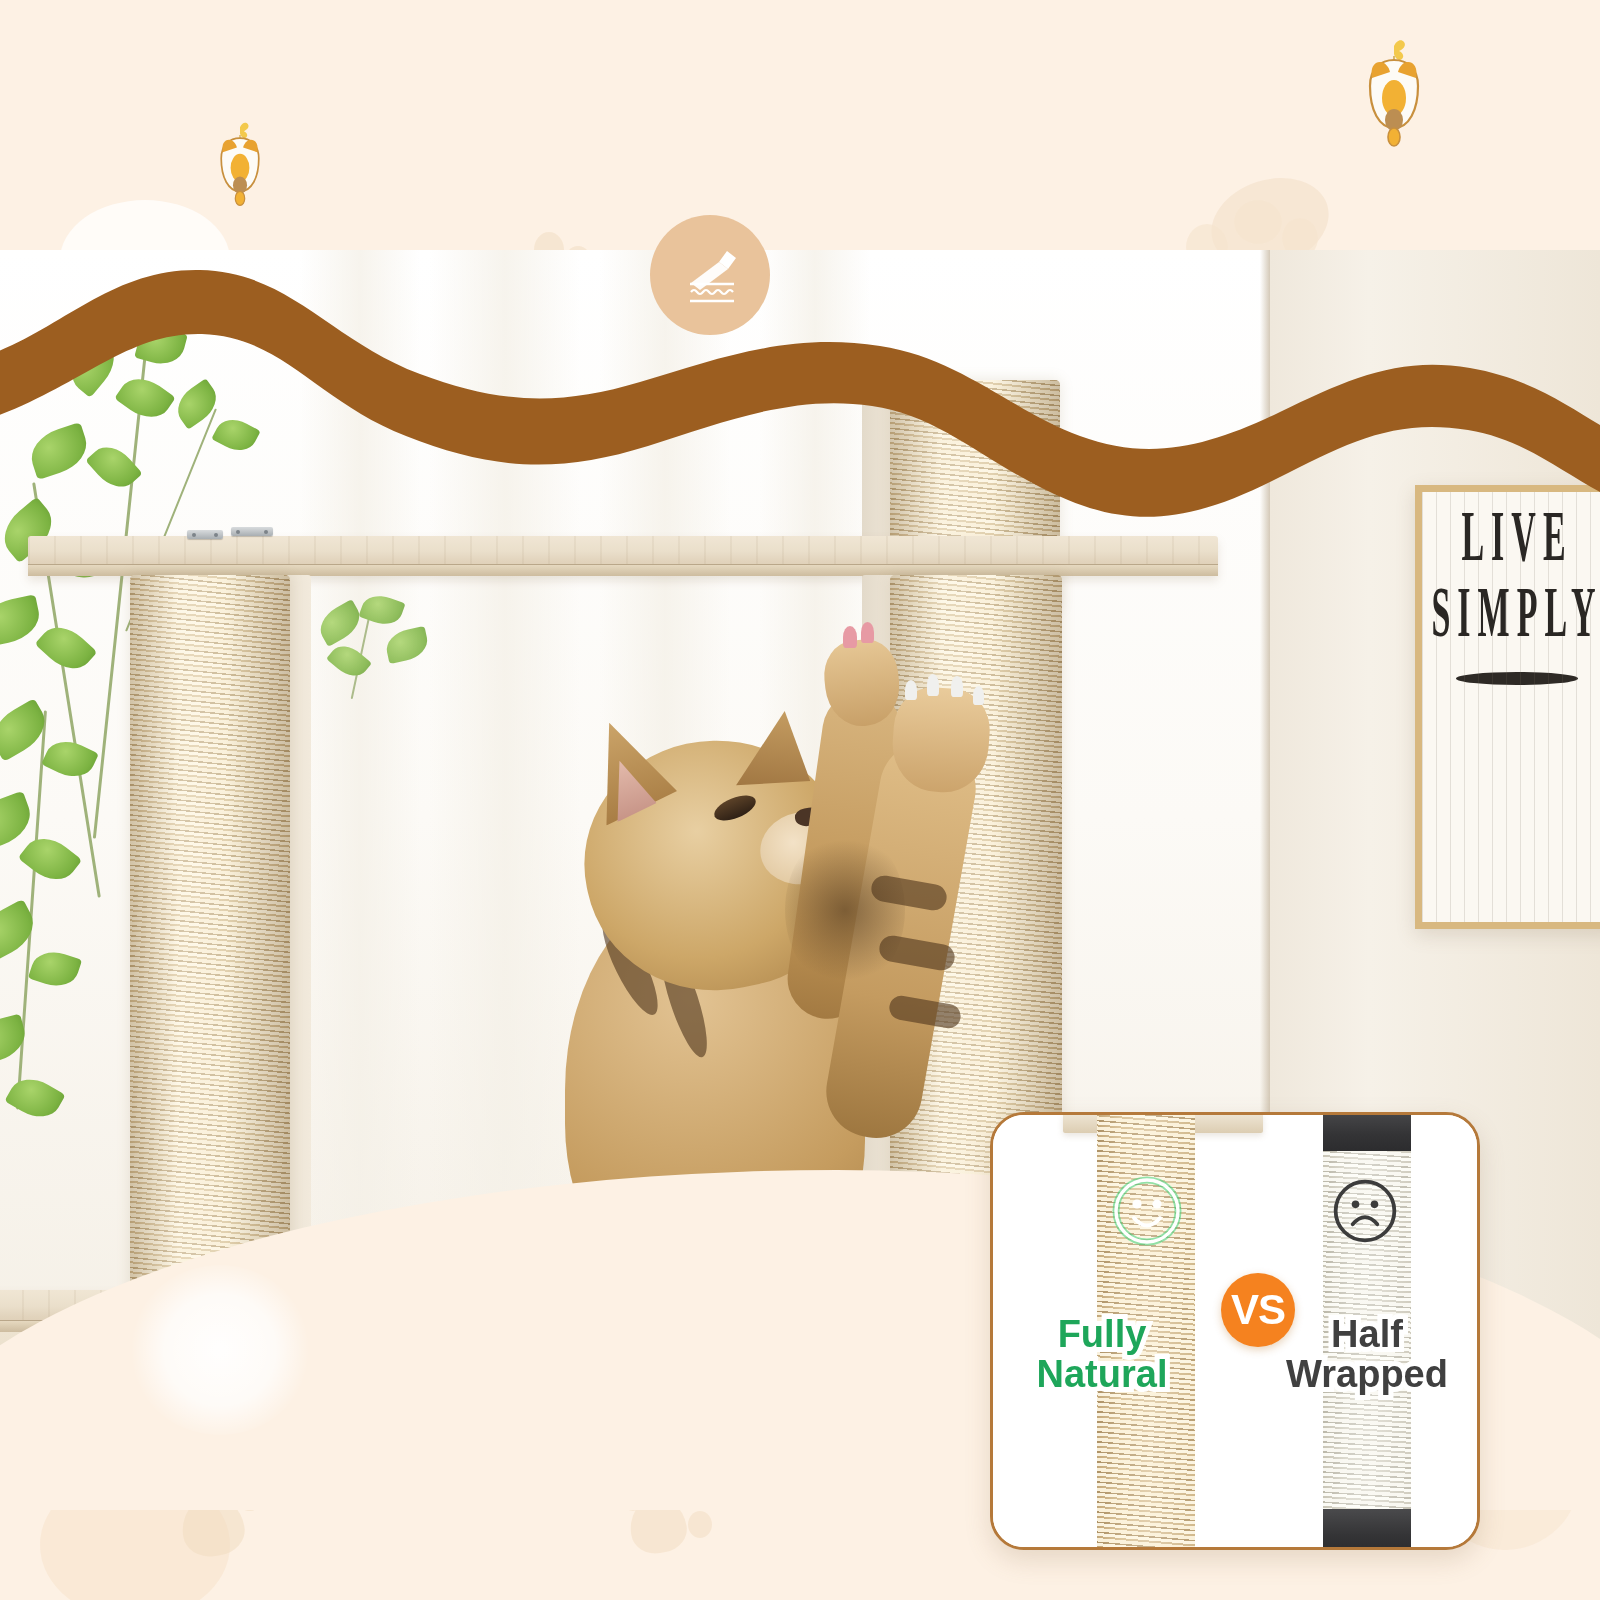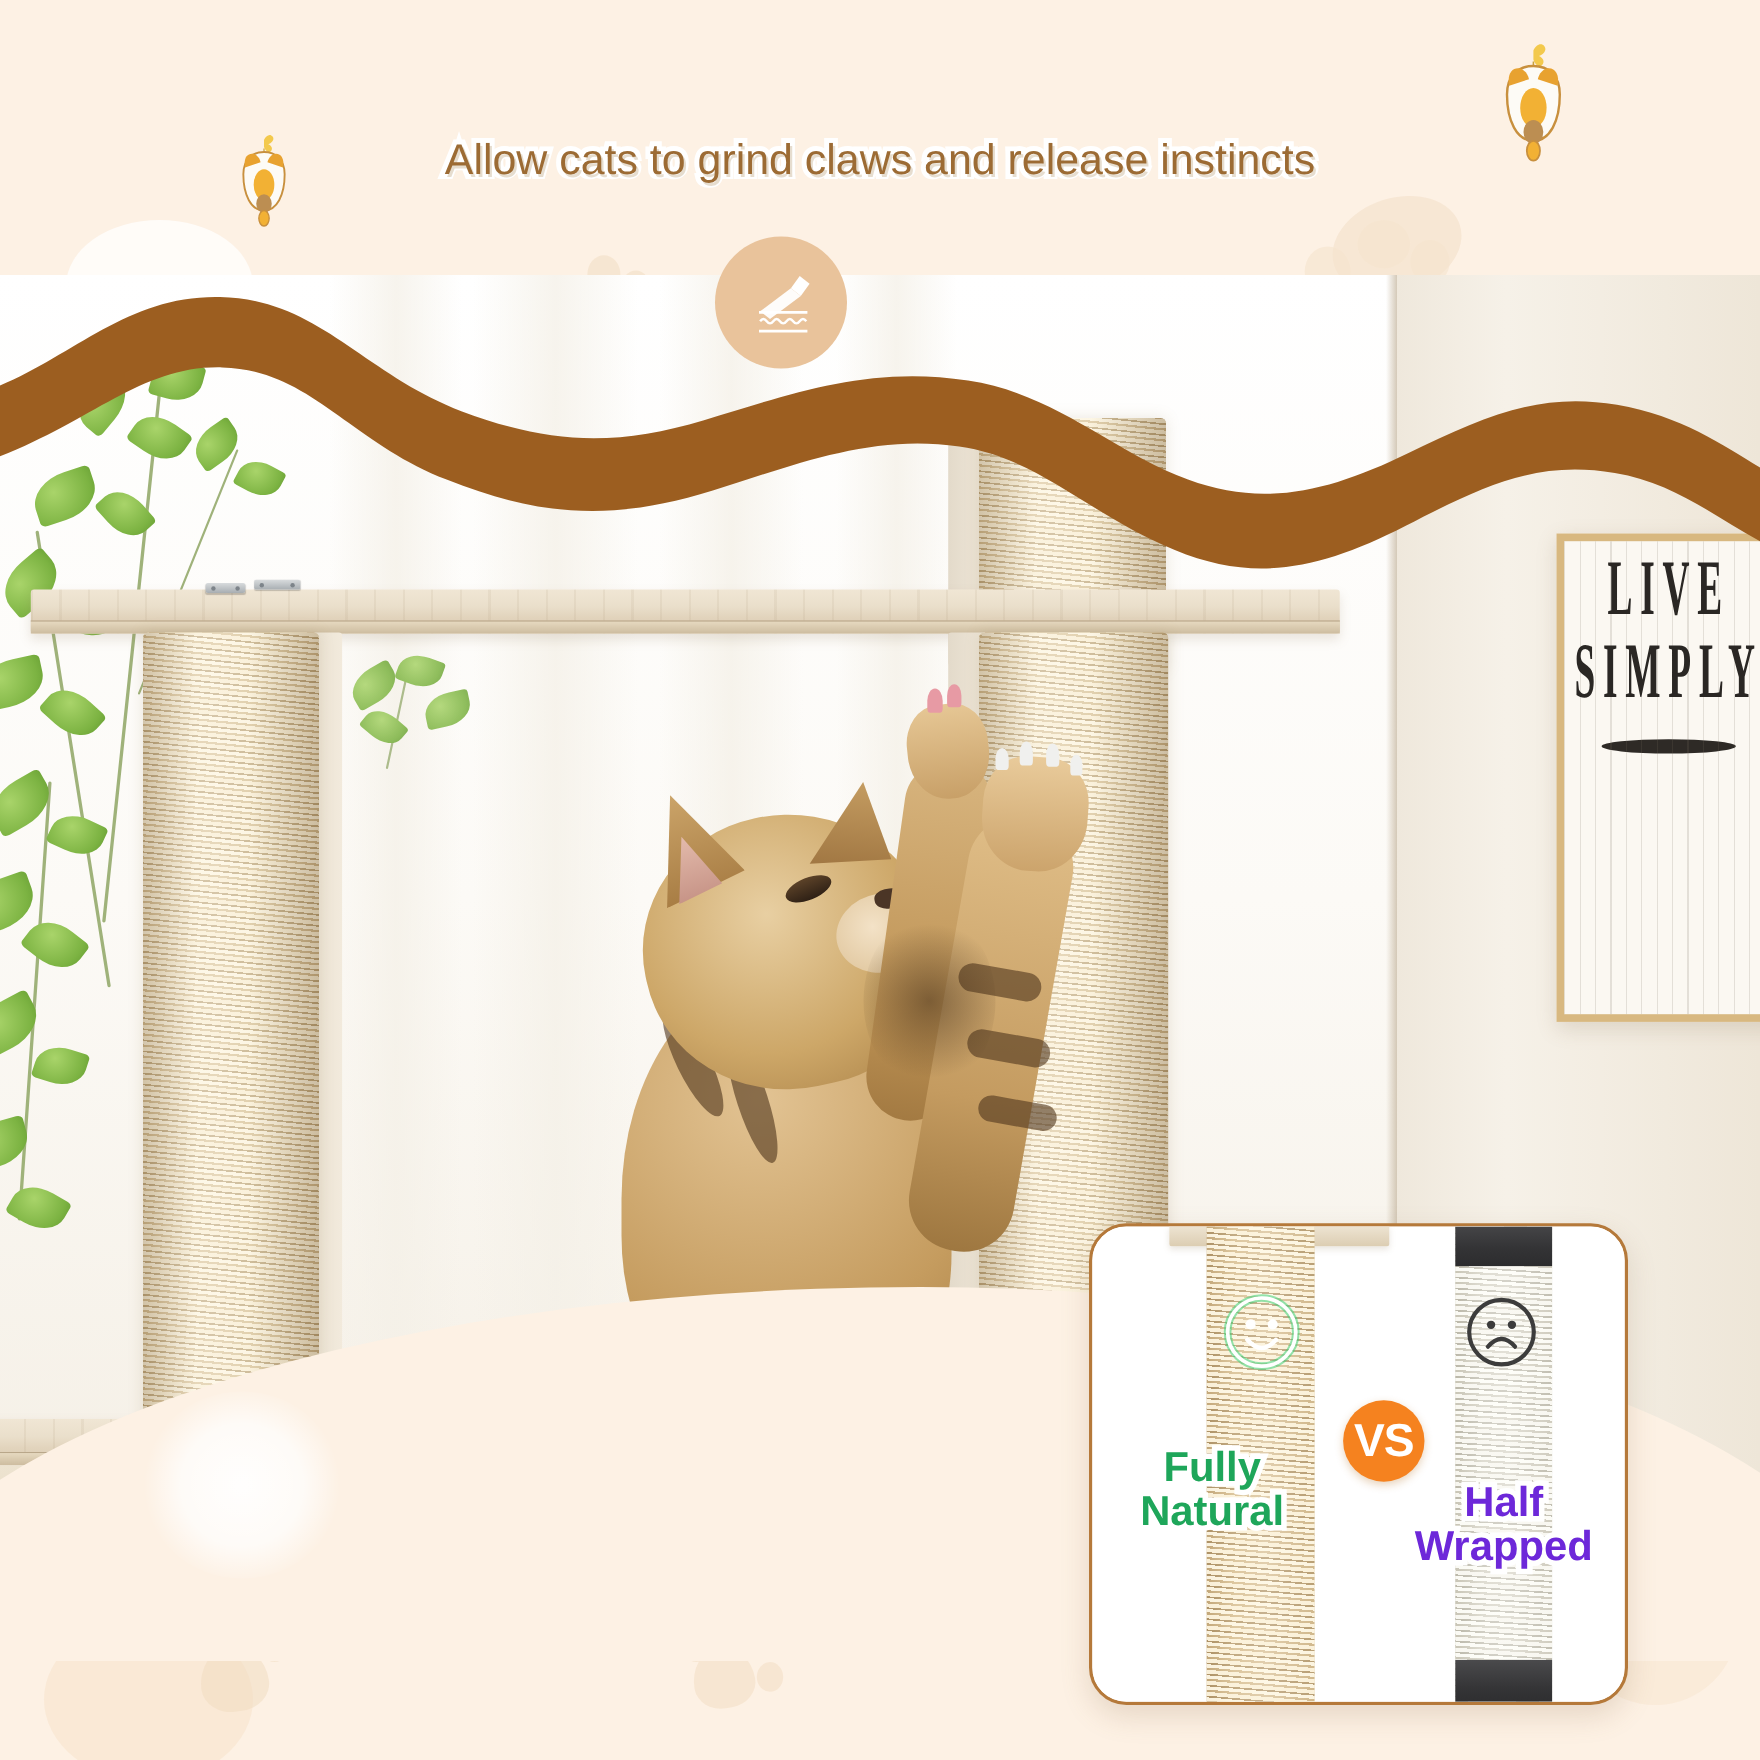--- a/index.html
+++ b/index.html
@@ -139,21 +139,21 @@
      box-shadow:0 3px 6px rgba(150,130,100,.2);border-radius:2px;}
   .face{position:absolute;border-radius:50%;background:transparent;}
   .vsBadge{position:absolute;border-radius:50%;background:#F5821F;
      display:flex;align-items:center;justify-content:center;
      color:#FFFFFF;font-weight:700;font-size:42px;letter-spacing:-1px;
      box-shadow:0 3px 8px rgba(180,110,30,.30);}
   .cmpLabel{position:absolute;text-align:center;font-size:38px;font-weight:700;
      line-height:1.04;white-space:pre-line;
      -webkit-text-stroke:10px #FFFFFF;paint-order:stroke fill;}
   .lblGood{color:#1EA65A;}
-  .lblBad{color:#6d28d9;margin-top:32px;}
+  .lblBad{color:#404040;}
 
   .glow{position:absolute;border-radius:50%;background:radial-gradient(circle,#FFFFFF 0%,rgba(255,255,255,.75) 45%,rgba(255,255,255,0) 72%);}
 </style>
 </head>
 <body>
 
 <div class="stage">
 
   <div class="bg-cream"></div>
 
@@ -380,21 +380,20 @@
              C 1396 178, 1348 202, 1278 238
              C 1200 278, 1140 290, 1068 260
              C 990 228, 944 176, 872 166
              C 794 154, 724 182, 648 206
              C 558 234, 492 230, 406 196
              C 318 162, 282 96, 202 94
              C 124 92, 78 150, -20 182 Z" fill="#9C5E20"></path>
   </svg>
 
   <div class="header">
-    <div class="subtitle">Allow cats to grind claws and release instincts</div>
 
     <svg class="mascot" style="left:1348px;top:34px;" width="92" height="118" viewBox="0 0 92 118">
       <path d="M46 12 c2 -5 7 -8 10 -4 c3 4 -2 8 -5 9 c3 1 6 5 3 8 c-3 3 -7 -1 -8 -5 z" fill="#F2C43B" opacity=".9"></path>
       <path d="M46 22 l0 12" stroke="#C9A23A" stroke-width="1.4" fill="none"></path>
       <path d="M22 52 c0 -18 11 -26 24 -26 c13 0 24 8 24 26 c0 24 -9 42 -24 42 c-15 0 -24 -18 -24 -42 z" fill="#FDFBF6" stroke="#C8903E" stroke-width="2.2"></path>
       <path d="M24 44 c-2 -10 2 -16 8 -16 c5 0 9 5 10 10 z" fill="#E8A230"></path>
       <path d="M68 44 c2 -10 -2 -16 -8 -16 c-5 0 -9 5 -10 10 z" fill="#E8A230"></path>
       <ellipse cx="46" cy="64" rx="12" ry="18" fill="#F2B134"></ellipse>
       <ellipse cx="46" cy="86" rx="9" ry="11" fill="#BC8E52"></ellipse>
       <ellipse cx="46" cy="103" rx="6" ry="9" fill="#F2B134" stroke="#C8903E" stroke-width="1.6"></ellipse>

